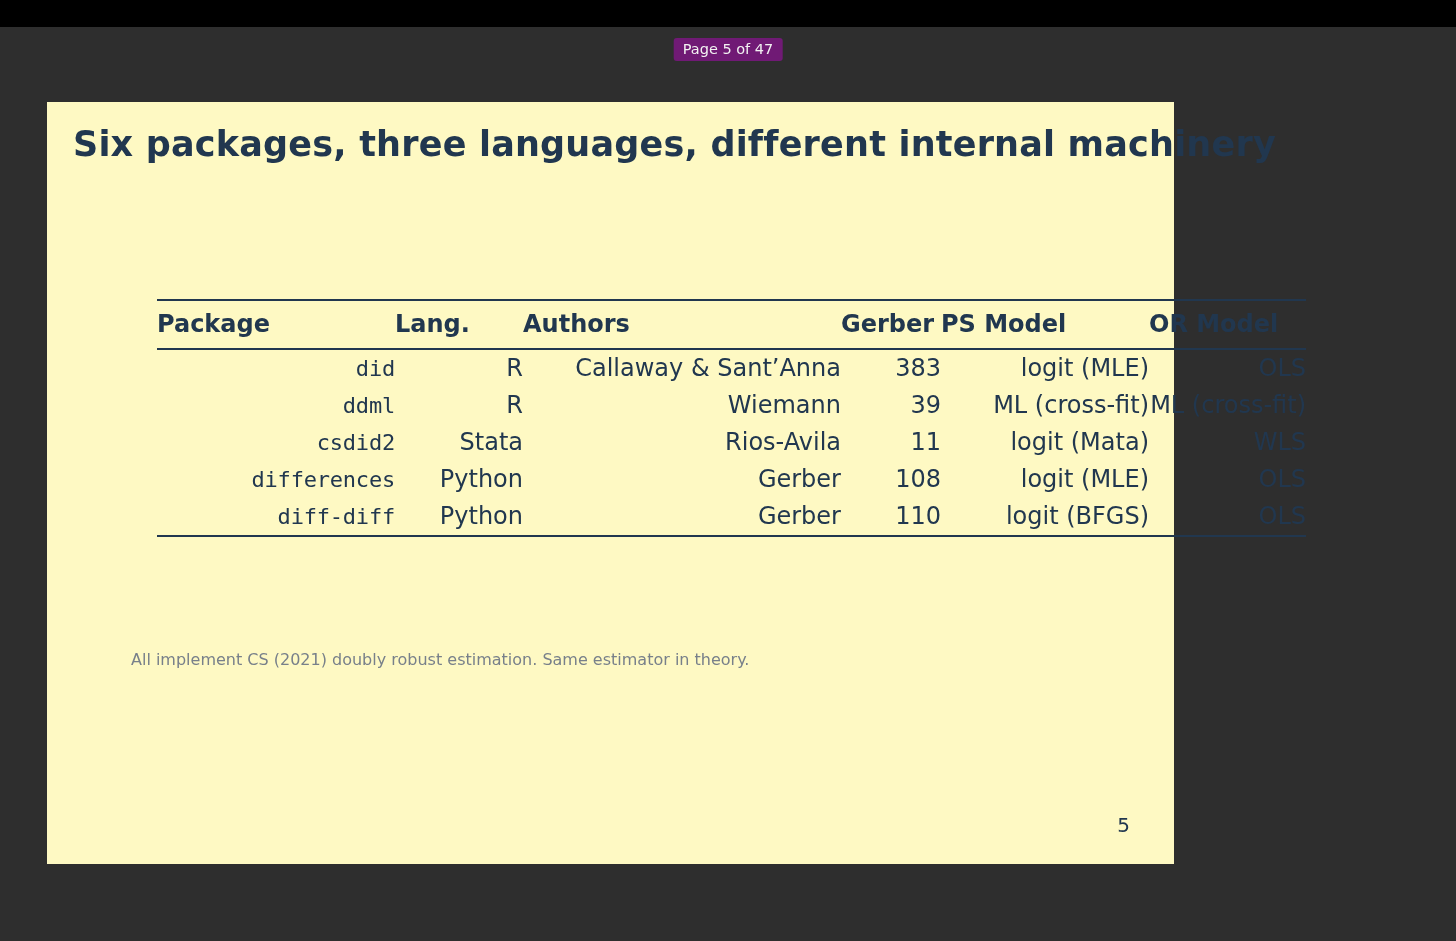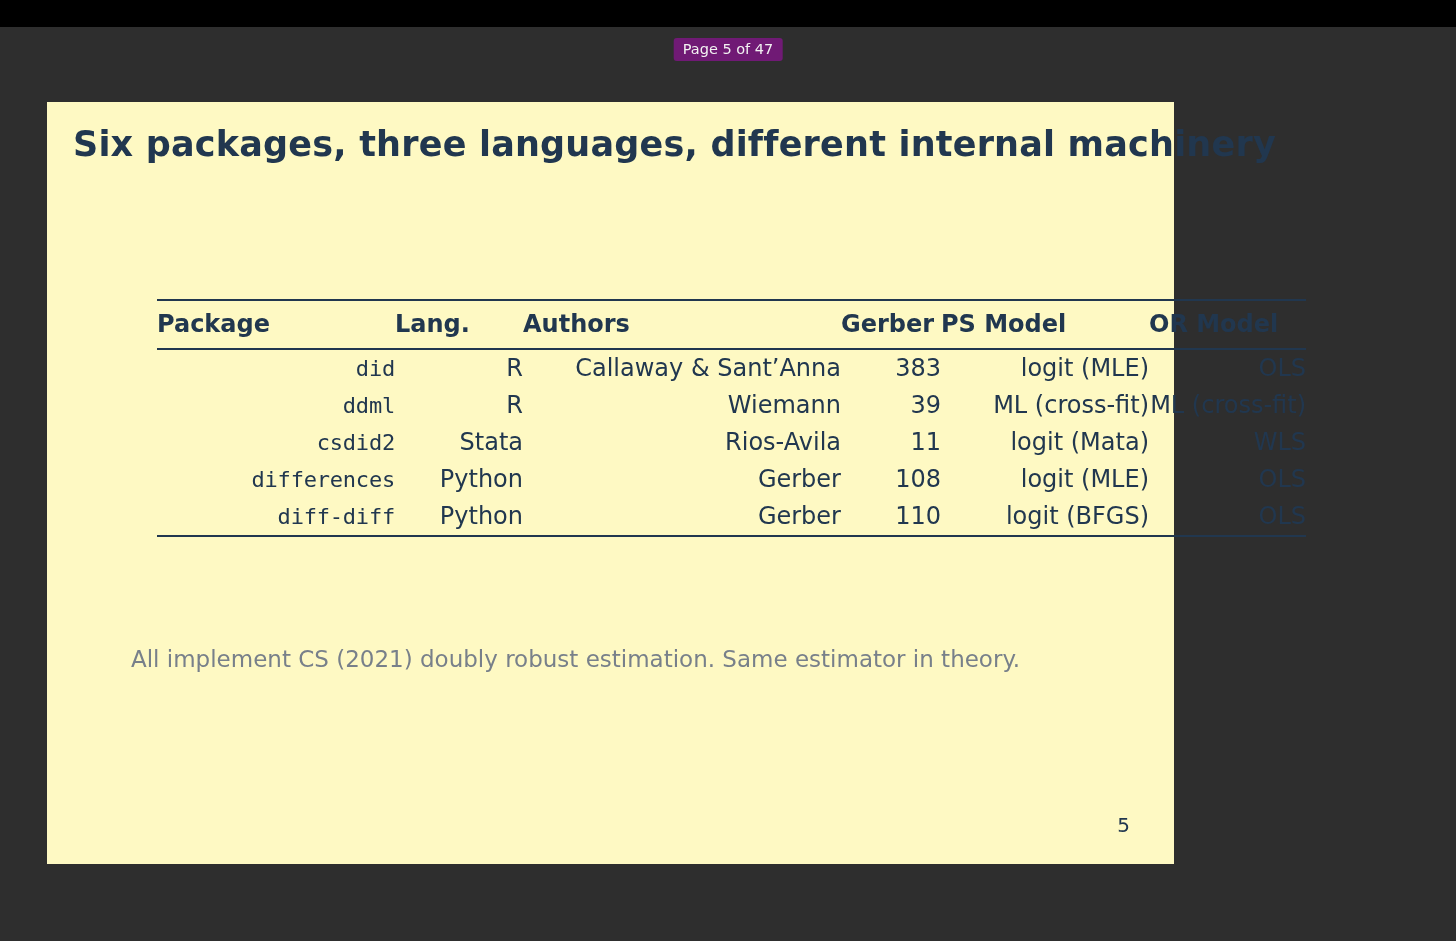--- a/index.html
+++ b/index.html
@@ -120,21 +120,21 @@
   .pad-top-row td { padding-top: 9px; }
   .pad-bot-row td { padding-bottom: 9px; }
 
   
   .footnote {
     position: absolute;
     left: 84px;
     top: 537px;
     width: 1100px;
     font-family: "DejaVu Sans", sans-serif;
-    font-size: 23px;
+    font-size: 16px;
     line-height: 41px;
     color: #78808a;
   }
   .footnote div { white-space: nowrap; }
 
   
   .page-number {
     position: absolute;
     right: 44px;
     bottom: 27px;

